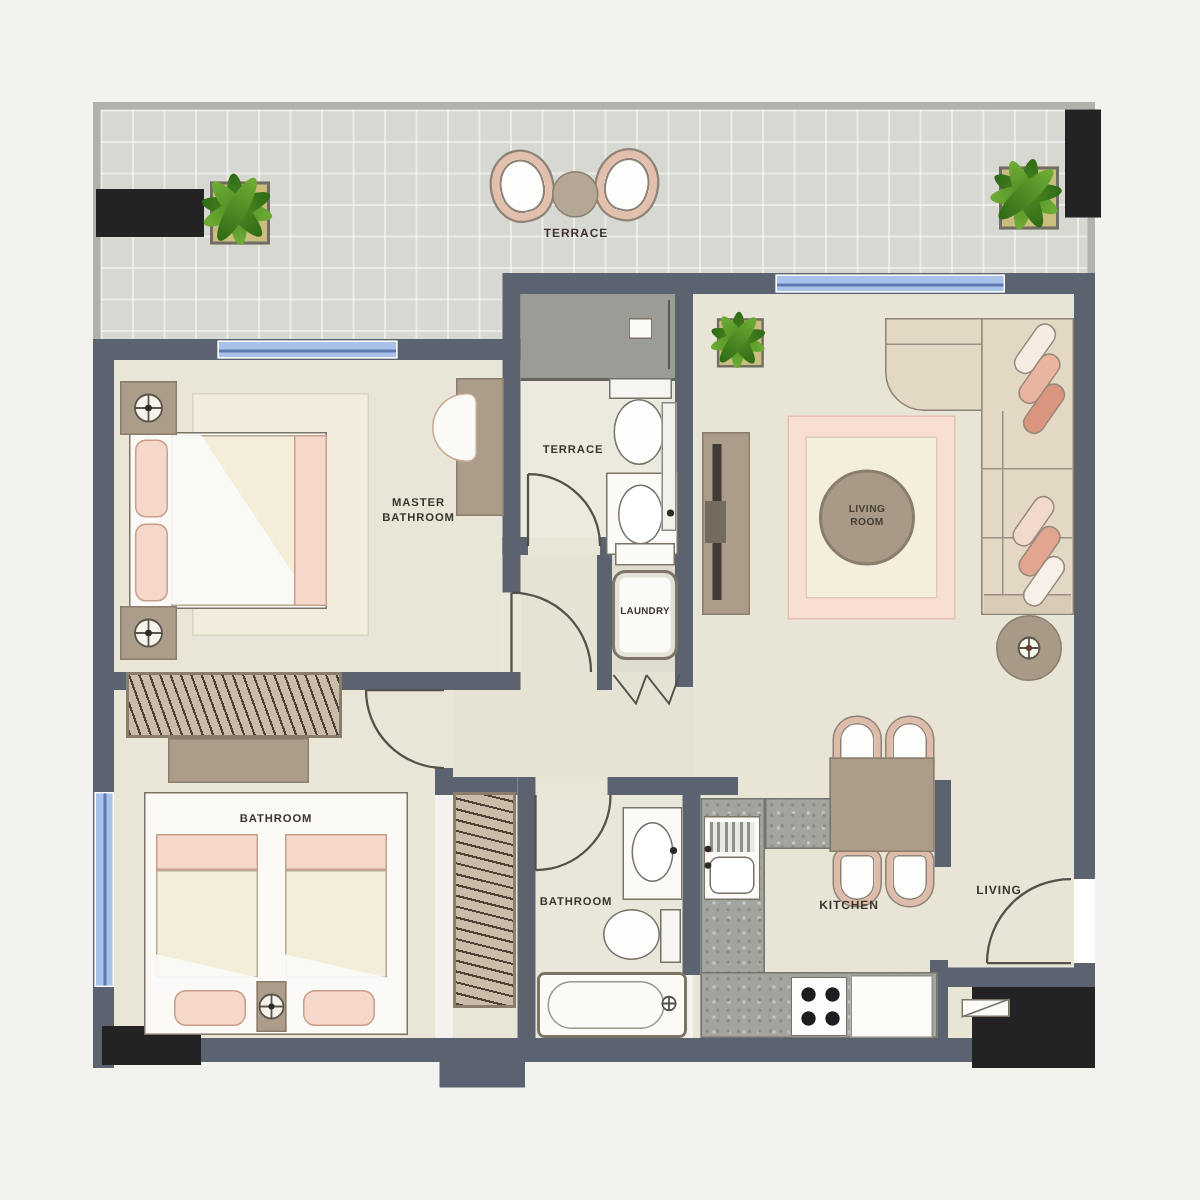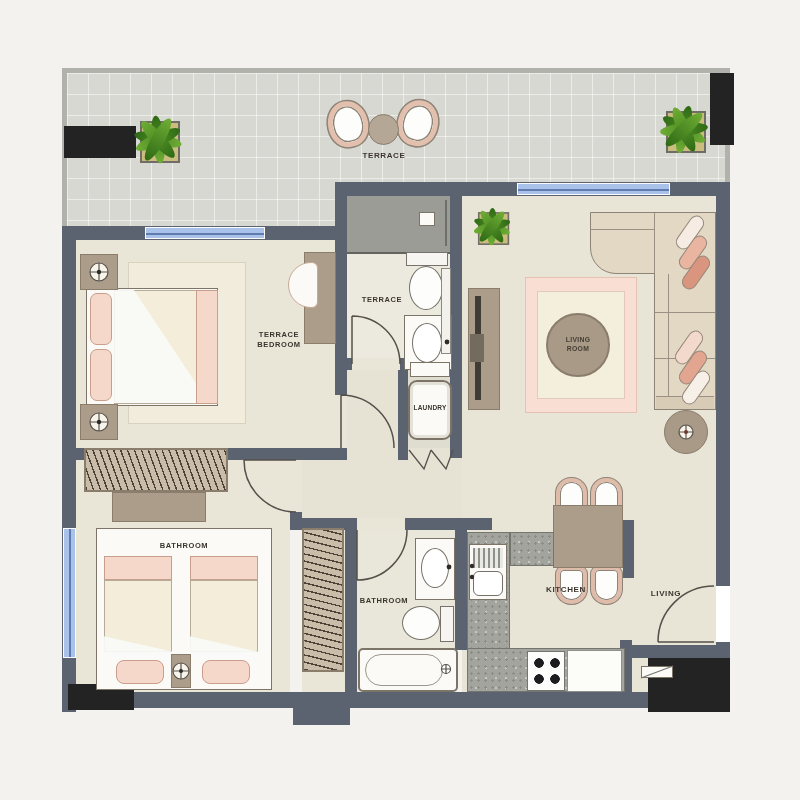--- a/index.html
+++ b/index.html
@@ -125,21 +125,21 @@
 <div class="wht" style="left:86px;top:288px;width:132px;height:118px"></div>
 <div class="a" style="left:114px;top:290px;width:104px;height:114px;background:var(--cream,#f3edd9);border:1px solid #b5ab96;box-sizing:border-box"></div>
 <div class="a" style="left:114px;top:290px;width:100px;height:113px;background:rgba(250,250,248,.9);clip-path:polygon(0 0,20% 0,95% 100%,0 100%)"></div>
 <div class="pinkb" style="left:90px;top:293px;width:22px;height:52px;border-radius:7px"></div>
 <div class="pinkb" style="left:90px;top:349px;width:22px;height:52px;border-radius:7px"></div>
 <div class="pinkb" style="left:196px;top:290px;width:22px;height:114px"></div>
 <div class="tan" style="left:80px;top:254px;width:38px;height:36px"></div>
 <div class="tan" style="left:80px;top:404px;width:38px;height:36px"></div>
 <div class="tan" style="left:304px;top:252px;width:32px;height:92px"></div>
 <div class="wht" style="left:288px;top:262px;width:30px;height:46px;border-radius:23px 6px 6px 23px;border-color:#c9a996"></div>
-<div class="lbl" style="left:248px;top:330px;width:62px;font-size:7.5px">TERRACE BEDROOM</div>
+<div class="lbl" style="left:248px;top:330px;width:62px;font-size:7.5px">MASTER BATHROOM</div>
 
 <div class="a" style="left:406px;top:252px;width:40px;height:12px;background:#f6f5f1;border:1px solid #76716a"></div>
 <div class="a" style="left:409px;top:266px;width:34px;height:44px;background:#fdfdfb;border:1.5px solid #76716a;border-radius:50%;box-sizing:border-box"></div>
 <div class="wht" style="left:404px;top:315px;width:48px;height:55px;border-width:1px"></div>
 <div class="a" style="left:412px;top:323px;width:30px;height:40px;background:#fff;border:1.5px solid #76716a;border-radius:50%;box-sizing:border-box"></div>
 <div class="a" style="left:441px;top:268px;width:10px;height:86px;background:#f2f1ec;border:1px solid #8a8a84;box-sizing:border-box"></div>
 <div class="lbl" style="left:351px;top:295px;width:62px;font-size:7.5px">TERRACE</div>
 
 <div class="wht" style="left:410px;top:362px;width:40px;height:15px;border-width:1px"></div>
 <div class="wht" style="left:408px;top:380px;width:44px;height:60px;border-radius:9px;border-width:2px;box-shadow:inset 0 0 0 3px #e4e1d8"></div>
@@ -207,21 +207,21 @@
 <div class="lbl" style="left:344px;top:596px;width:80px;font-size:7.5px">BATHROOM</div>
 
 <div class="counter" style="left:467px;top:532px;width:43px;height:118px"></div>
 <div class="counter" style="left:510px;top:532px;width:44px;height:34px"></div>
 <div class="counter" style="left:467px;top:648px;width:158px;height:44px"></div>
 <div class="wht" style="left:469px;top:544px;width:38px;height:56px;border-width:1px"></div>
 <div class="a" style="left:473px;top:548px;width:30px;height:20px;background:repeating-linear-gradient(90deg,#8f908a 0 2px,#e8e8e4 2px 5px)"></div>
 <div class="a" style="left:473px;top:571px;width:30px;height:25px;background:#fff;border:1.5px solid #76716a;border-radius:6px;box-sizing:border-box"></div>
 <div class="a" style="left:527px;top:651px;width:38px;height:40px;background:#fdfdfb;border:1px solid #74756f;box-sizing:border-box;background-image:radial-gradient(circle at 11px 11px,#1d1d1f 4.5px,transparent 5px),radial-gradient(circle at 27px 11px,#1d1d1f 4.5px,transparent 5px),radial-gradient(circle at 11px 27px,#1d1d1f 4.5px,transparent 5px),radial-gradient(circle at 27px 27px,#1d1d1f 4.5px,transparent 5px)"></div>
 <div class="a" style="left:567px;top:650px;width:55px;height:42px;background:#fcfcf9;border:1px solid #8f908a;box-sizing:border-box"></div>
-<div class="lbl" style="left:526px;top:585px;width:80px">KITCHEN</div>
+<div class="lbl" style="left:526px;top:599px;width:80px">KITCHEN</div>
 
 <div class="lbl" style="left:626px;top:589px;width:80px">LIVING</div>
 
 <svg class="ovr" width="800" height="800" viewBox="0 0 800 800">
   <g stroke="#55504a" stroke-width="1.5" fill="none">
     <path d="M352,316 A48,48 0 0 1 400,364 M352,364 L352,316"></path>
     <path d="M341,395 A53,53 0 0 1 394,448 M341,448 L341,395"></path>
     <path d="M244,460 A52,52 0 0 0 296,512 M296,460 L244,460"></path>
     <path d="M357,580 A50,50 0 0 0 407,530 M357,530 L357,580"></path>
     <path d="M658,642 A56,56 0 0 1 714,586 M714,642 L658,642"></path>

